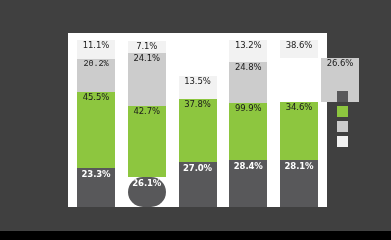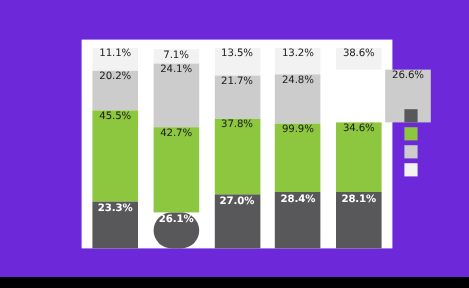--- a/index.html
+++ b/index.html
@@ -2,21 +2,21 @@
 <html><head>
 <meta charset="utf-8">
 <title>Stacked Bar Chart</title>
 <style>
   html,body{margin:0;padding:0;background:#000;}
   body{
     width:391px;height:231px;
     font-family:"DejaVu Sans","Liberation Sans",sans-serif;
     overflow:hidden;position:relative;
   }
-  #chart-root{position:absolute;inset:0;background:#6d28d9;}
+  #chart-root{position:absolute;inset:0;background:#404040;}
 
   
   #plot-area{
     position:absolute;
     left:68px;top:33px;
     width:259px;height:174px;
     background:#ffffff;
     display:flex;
     align-items:flex-end;
     justify-content:space-between;
@@ -89,21 +89,21 @@
 </head>
 <body>
 
 <div id="chart-root">
 
   <div id="plot-area">
       <div class="bar-column">
         <div class="segment seg-s3" style="height: 18.537px;">
           <span class="seg-label">11.1%</span>
         </div>
-        <div class="segment seg-s2" style="height: 33.734px;">
+        <div class="segment seg-s2" style="height: 33.734px; font-family: Liberation Mono, monospace;">
           <span class="seg-label">20.2%</span>
         </div>
         <div class="segment seg-s1" style="height: 75.985px;">
           <span class="seg-label">45.5%</span>
         </div>
         <div class="segment seg-s0" style="height: 38.911px;">
           <span class="seg-label">23.3%</span>
         </div>
       </div>
       <div class="bar-column">
@@ -116,23 +116,20 @@
         <div class="segment seg-s1" style="height: 71.309px;">
           <span class="seg-label">42.7%</span>
         </div>
         <div class="segment seg-s0" style="height: 30px; border-radius: 15px;">
           <span class="seg-label">26.1%</span>
         </div>
       </div>
       <div class="bar-column">
         <div class="segment seg-s3" style="height: 22.545px;">
           <span class="seg-label">13.5%</span>
-        </div>
-        <div class="segment seg-s2" style="height: 36.239px;">
-          <span class="seg-label">21.7%</span>
         </div>
         <div class="segment seg-s1" style="height: 63.126px;">
           <span class="seg-label">37.8%</span>
         </div>
         <div class="segment seg-s0" style="height: 45.09px;">
           <span class="seg-label">27.0%</span>
         </div>
       </div>
       <div class="bar-column">
         <div class="segment seg-s3" style="height: 22.044px;">

